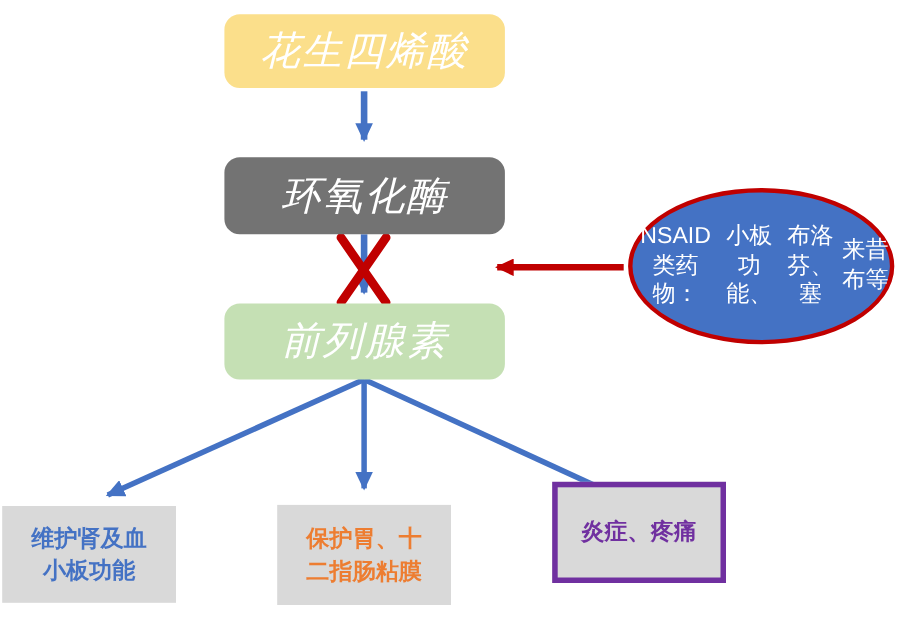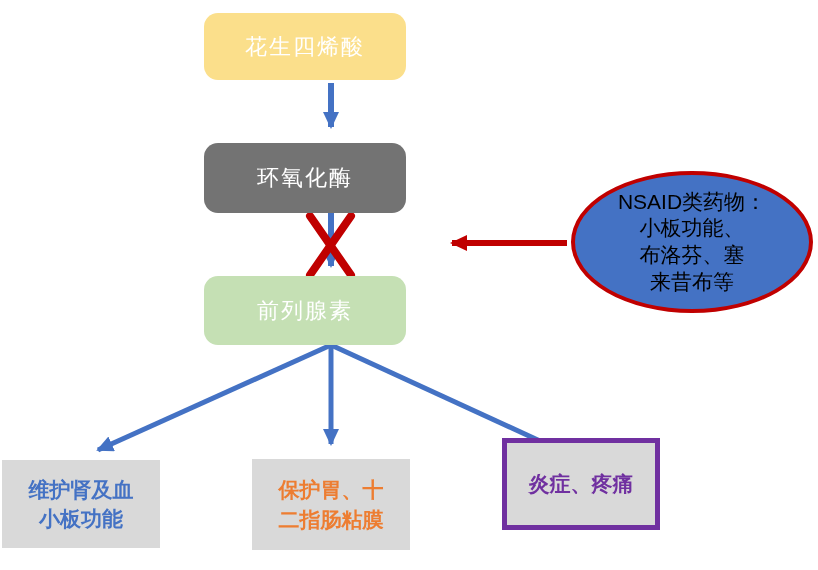--- a/index.html
+++ b/index.html
@@ -18,27 +18,28 @@
   .node {
     position: absolute;
     display: flex;
     align-items: center;
     justify-content: center;
     text-align: center;
     box-sizing: border-box;
   }
   
   .proc {
-    width: 202px;
+    width: 255px;
     left: 204px;
     border-radius: 14px;
     color: #ffffff;
-    font-size: 22px;
+    font-size: 36px;
     font-weight: 400;
     letter-spacing: 2px;
+    font-style: italic;
   }
   .proc-1 { top: 13px;  height: 67px; background: #fbdf8b; }
   .proc-2 { top: 143px; height: 70px; background: #737373; }
   .proc-3 { top: 276px; height: 69px; background: #c5e0b4; text-align: center; }
 
   
   .result {
     background: #d9d9d9;
     font-size: 21px;
     font-weight: 700;
@@ -54,24 +55,24 @@
     position: absolute;
     left: 571px;
     top: 171px;
     width: 242px;
     height: 142px;
     border-radius: 50%;
     background: #4472c4;
     border: 4px solid #c00000;
     box-sizing: border-box;
     display: flex;
-    flex-direction: column;
+    flex-direction: row;
     align-items: center;
     justify-content: center;
-    color: #000000;
+    color: #ffffff;
     font-size: 21px;
     line-height: 1.27;
     text-align: center;
   }
 
   .connector-layer {
     position: absolute;
     left: 0;
     top: 0;
     width: 818px;

